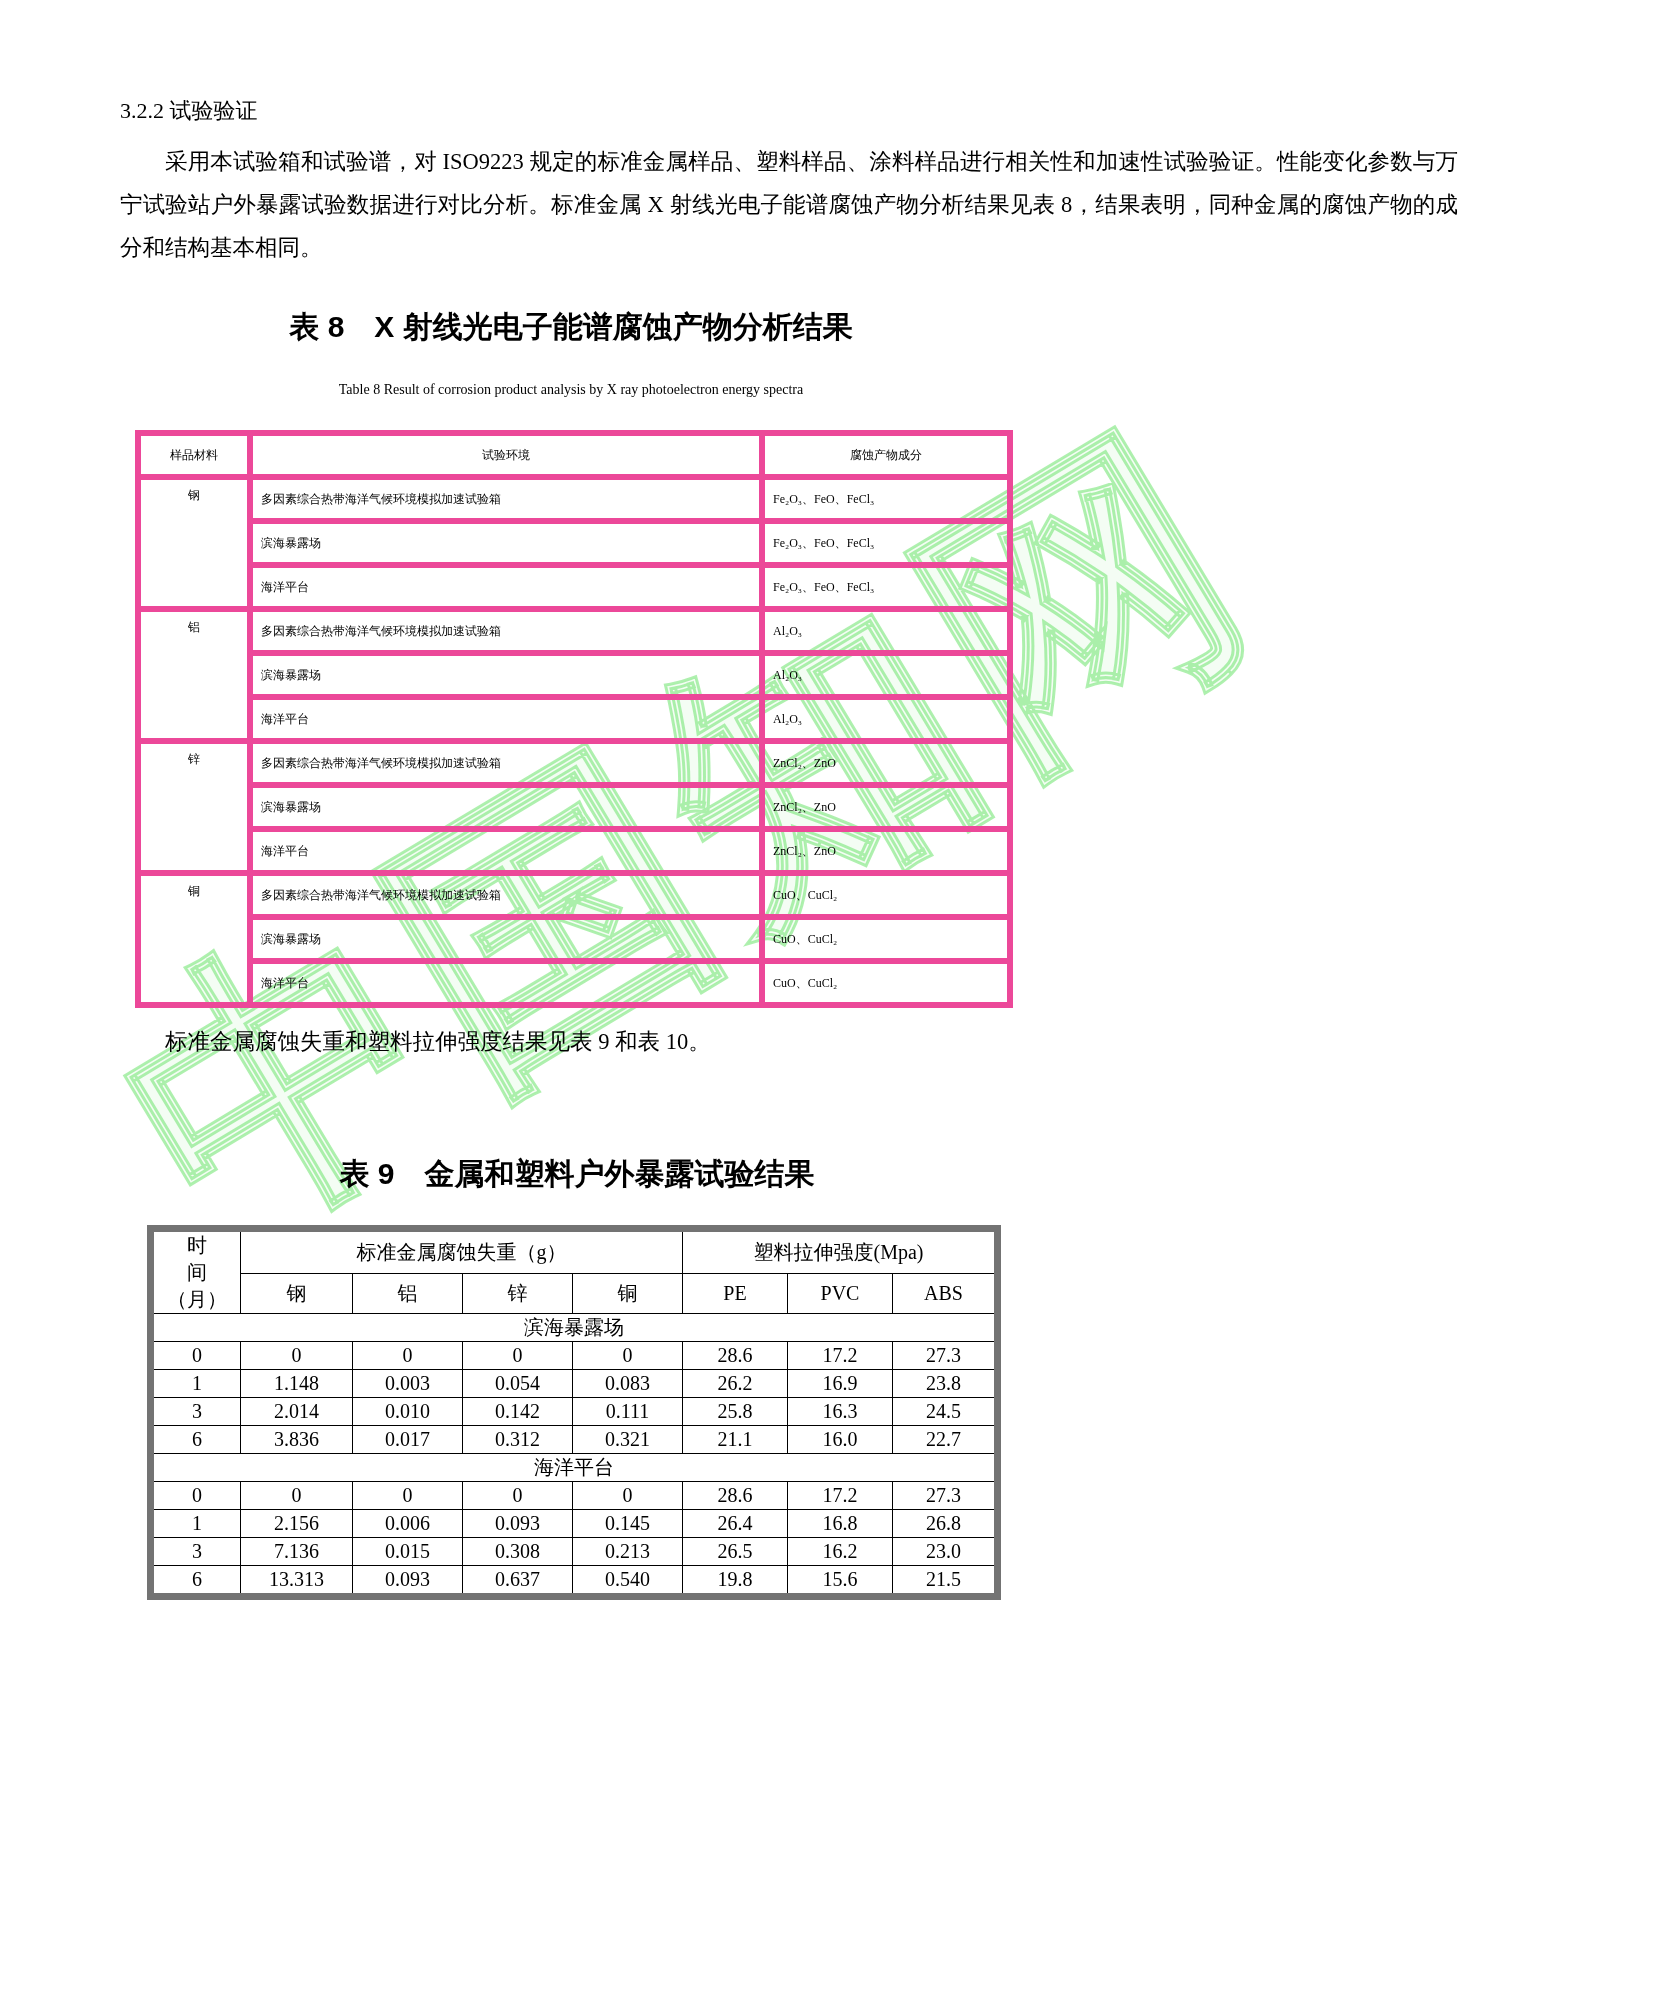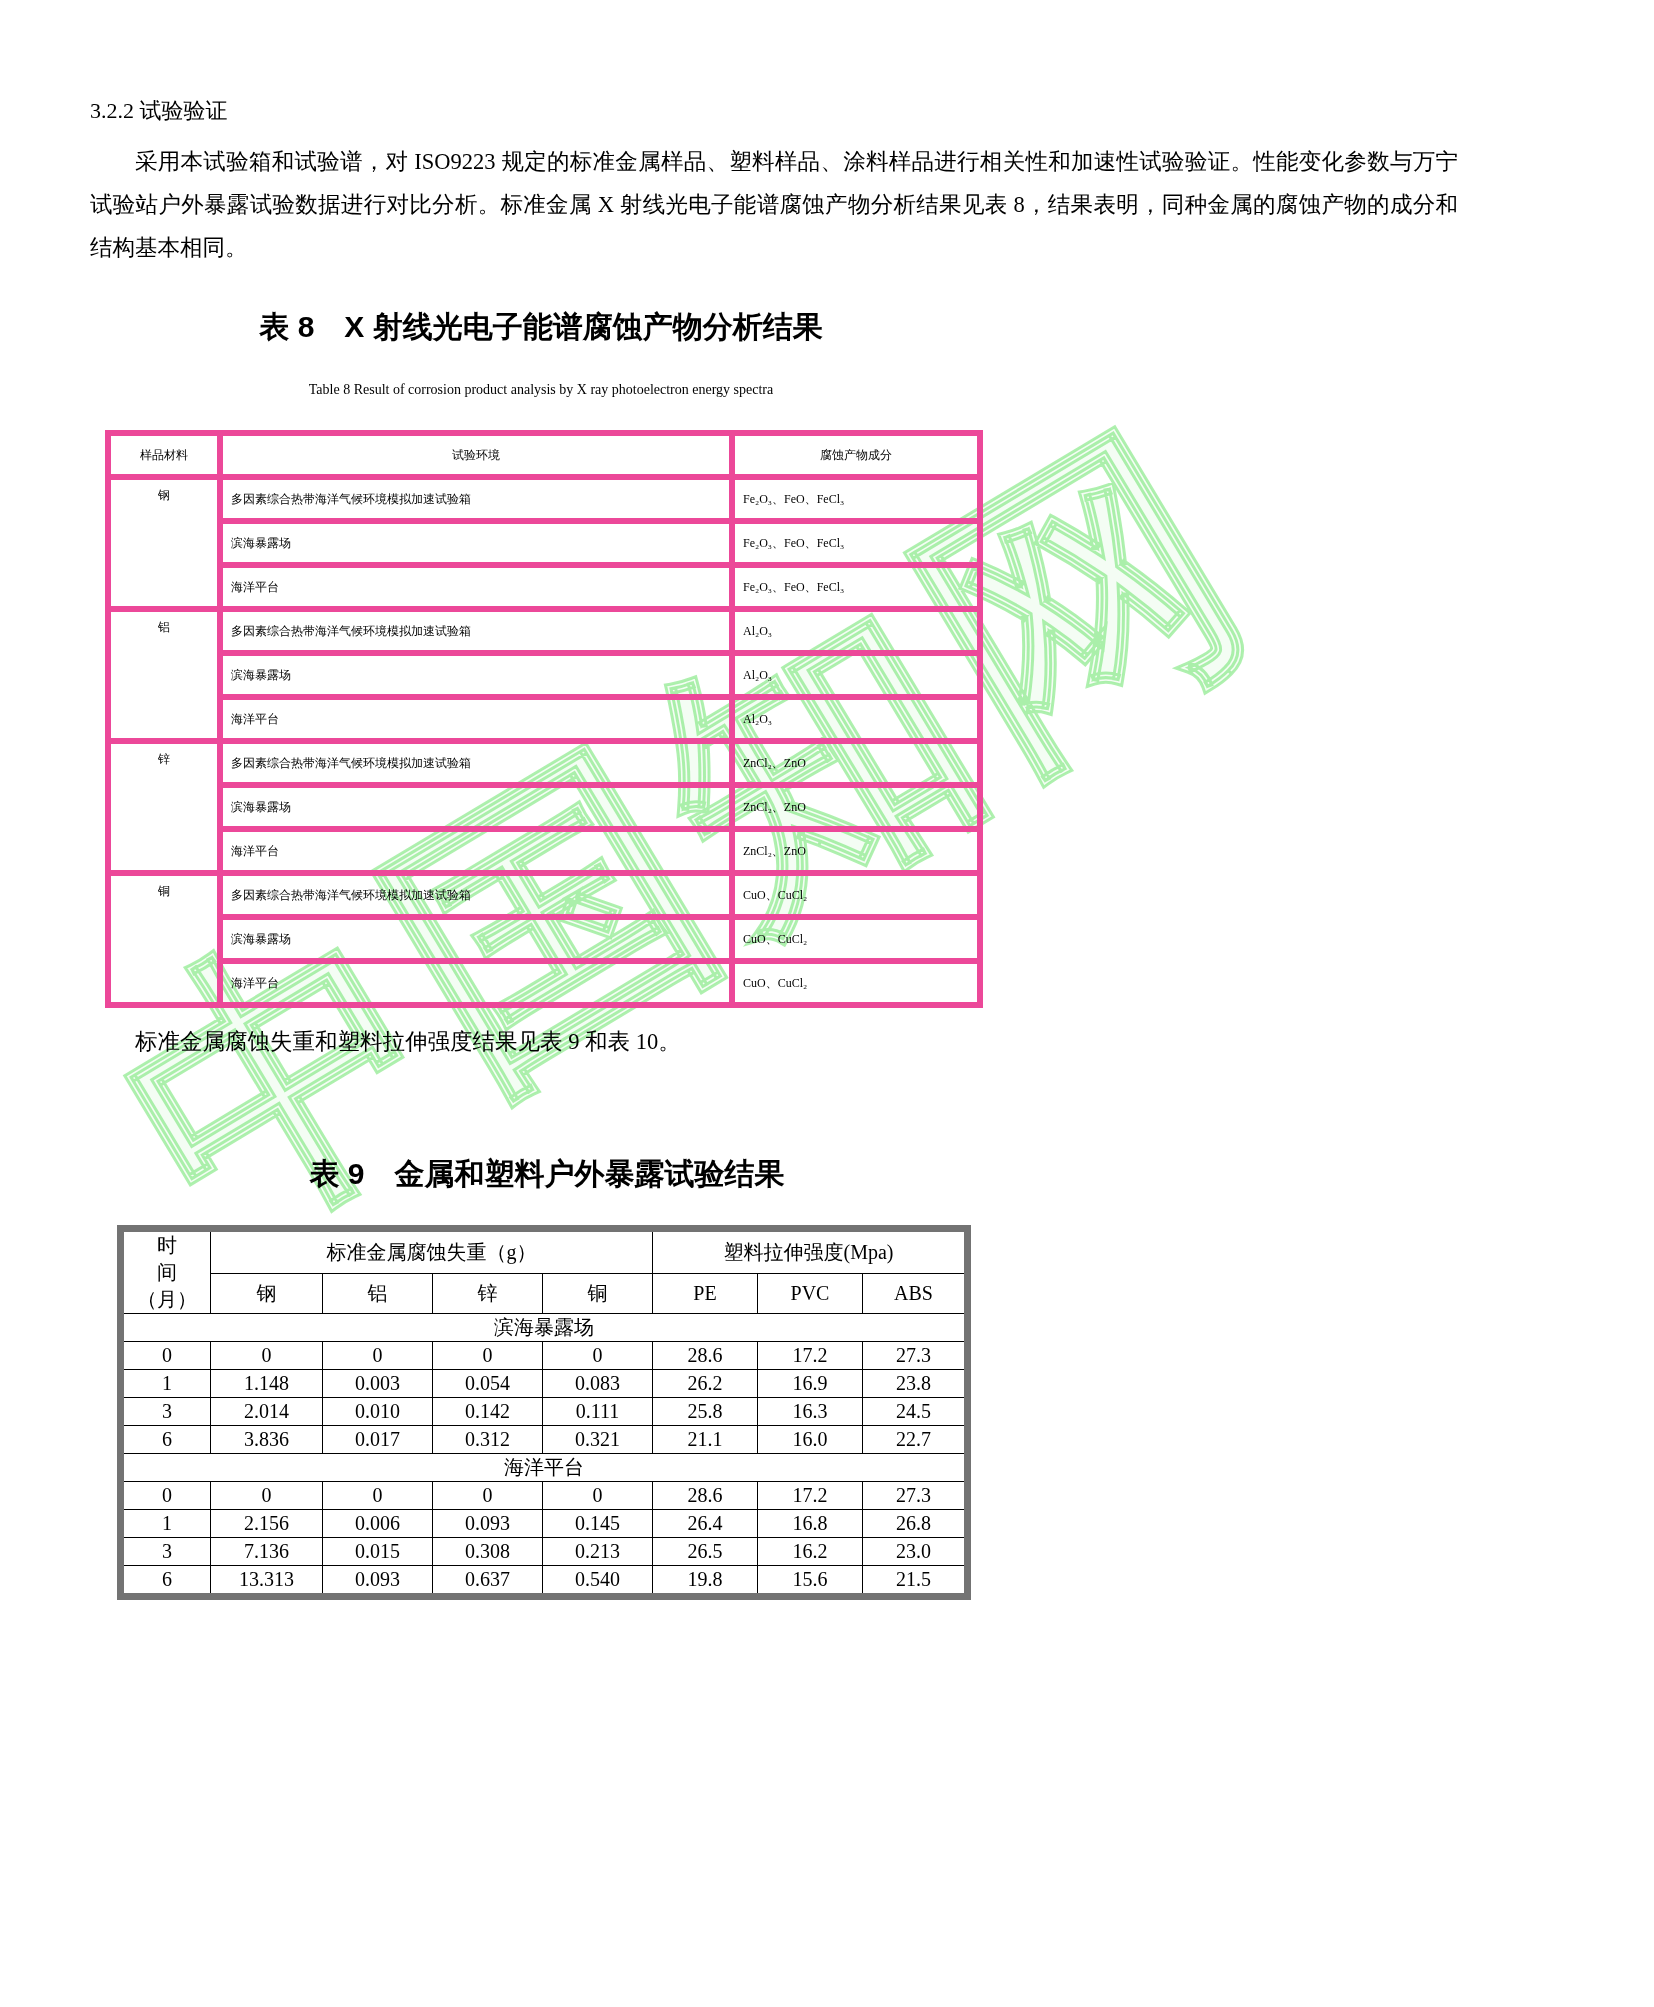--- a/index.html
+++ b/index.html
@@ -10,21 +10,21 @@
   }
   .watermark{
     position:absolute;left:40px;top:640px;width:1300px;
     transform:rotate(-31deg);
     font-family:"Liberation Sans","DejaVu Sans",sans-serif;
     font-weight:bold;font-size:295px;letter-spacing:14px;text-align:center;
     color:rgba(150,240,150,0.10);
     -webkit-text-stroke:3px rgba(110,228,110,0.55);
     pointer-events:none;z-index:0;white-space:nowrap;
   }
-  .content{position:relative;z-index:1;padding:96px 196px 0 90px;}
+  .content{position:relative;z-index:1;padding:96px 196px 0 120px;}
   .sec-heading{font-size:22px;margin:0 0 14px 0;font-weight:normal;}
   .body-par{
     font-size:22.5px;line-height:43px;margin:0;text-indent:2em;
     text-align:justify;
   }
   .tbl-block{width:872px;margin-left:15px;}
   .tbl-block9{width:860px;margin-left:27px;}
   .tbl-title-cn{
     font-family:"Liberation Sans","DejaVu Sans",sans-serif;
     font-weight:bold;font-size:30px;text-align:center;

